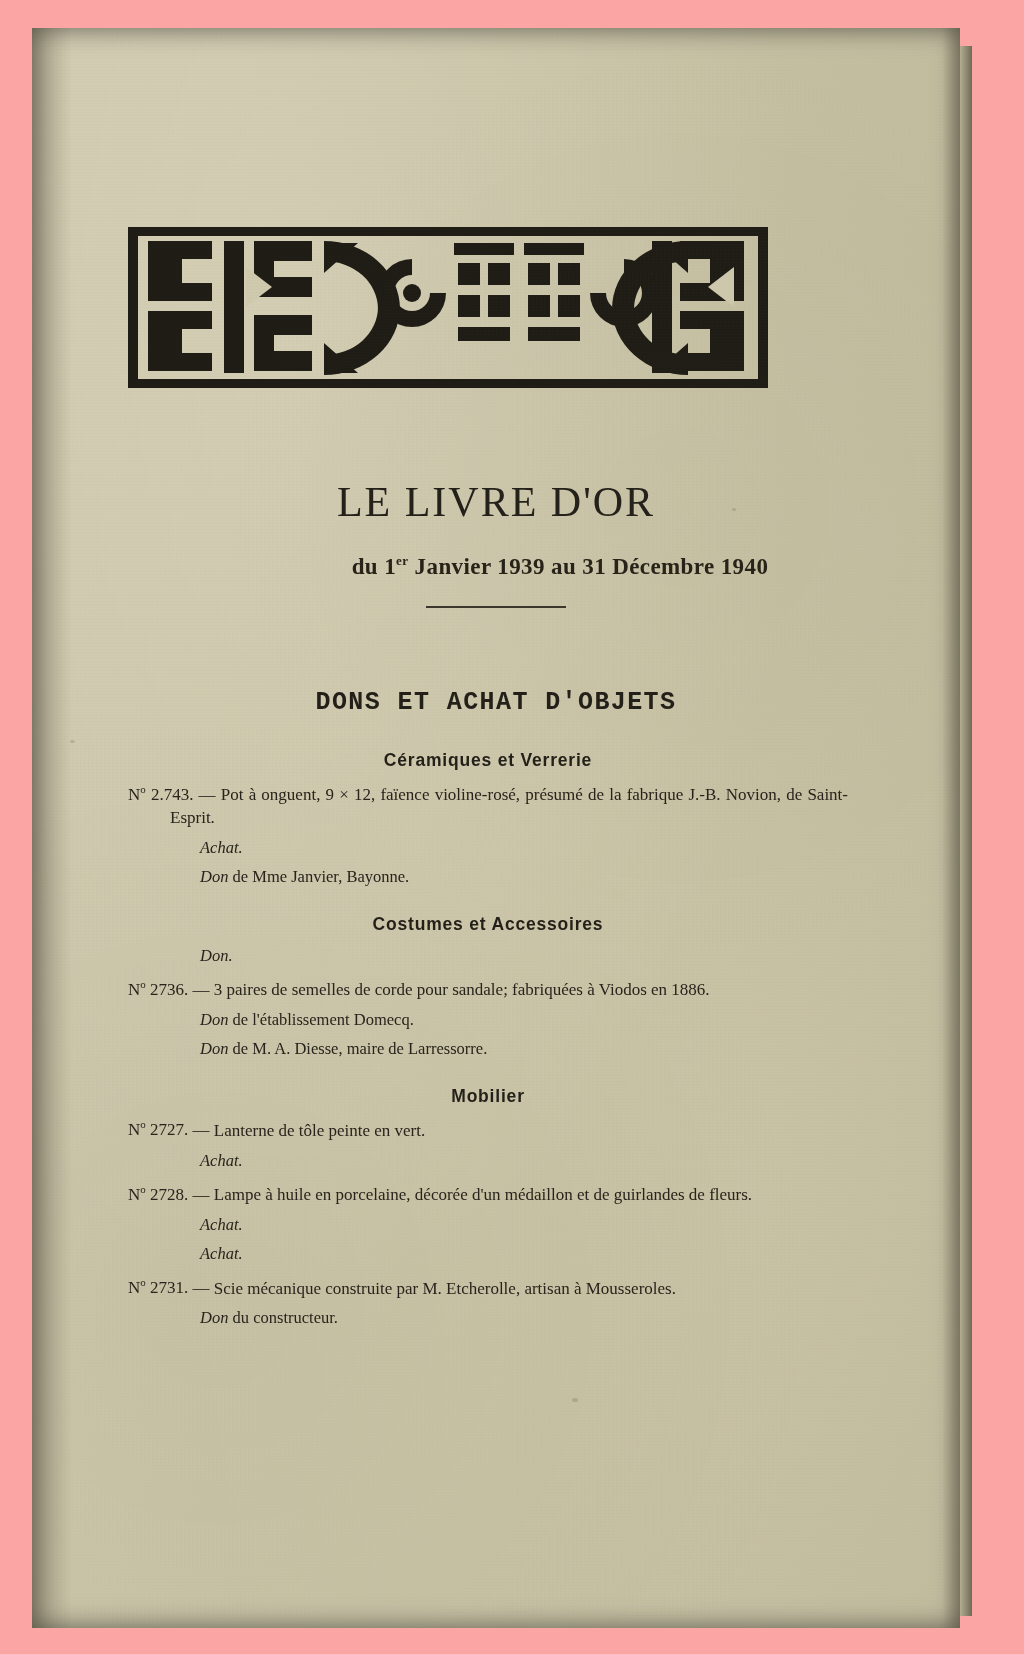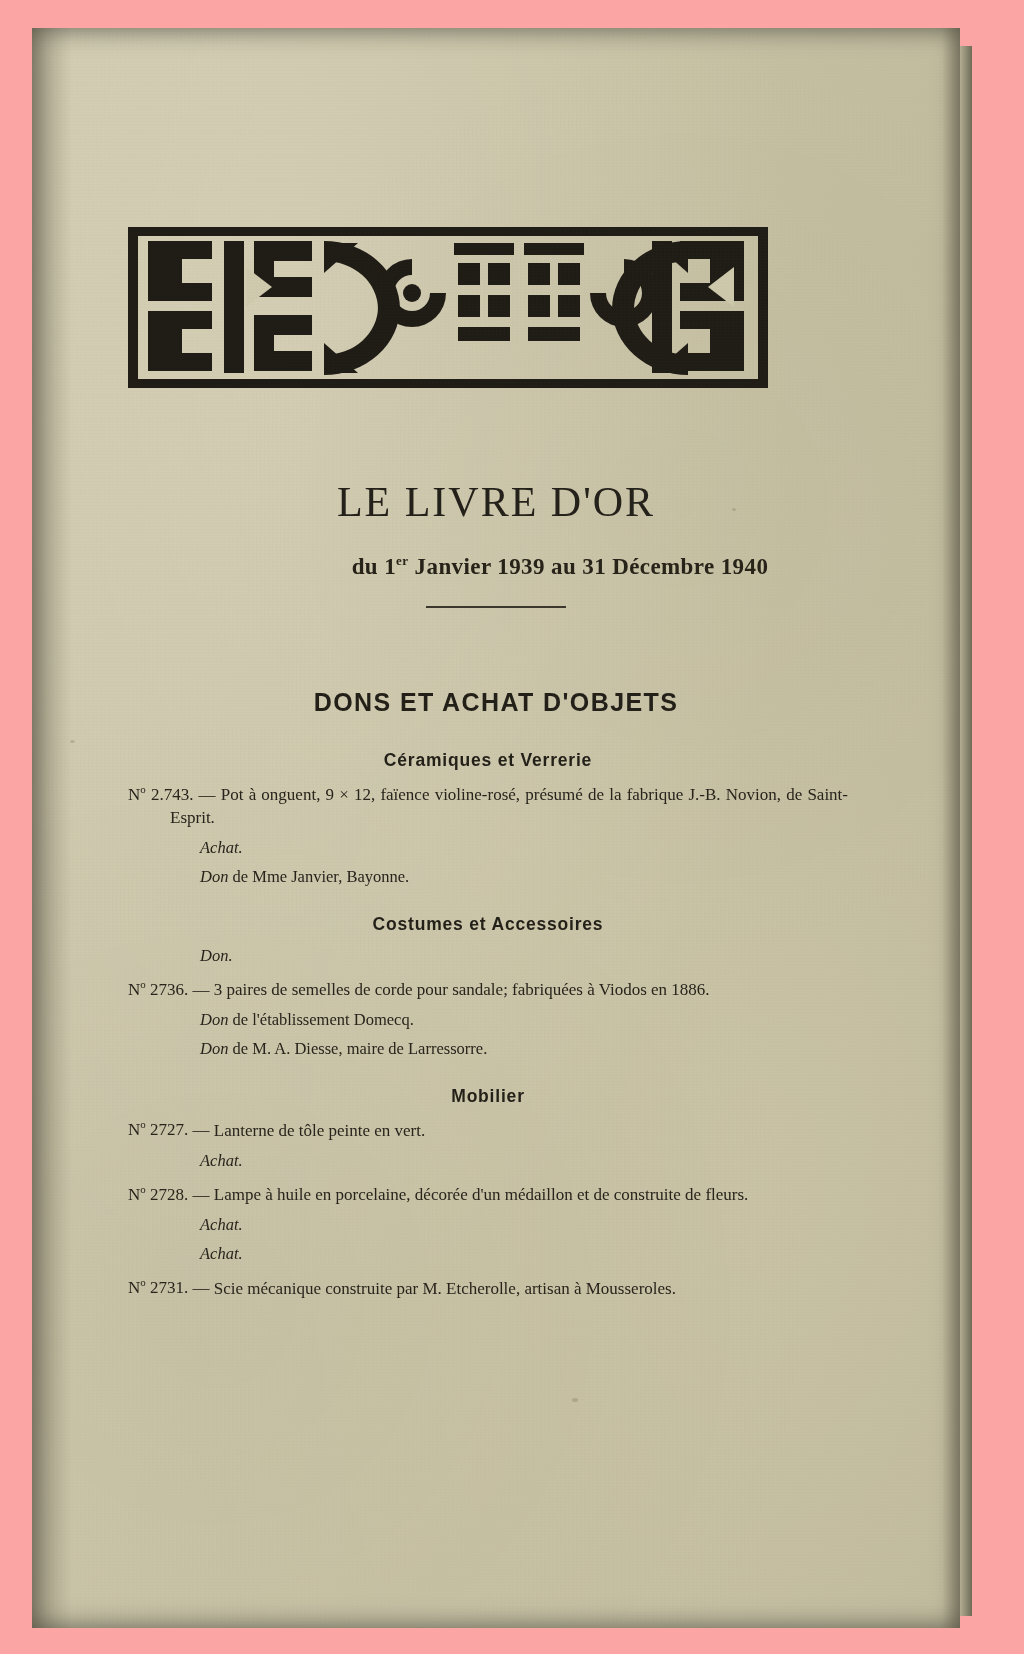--- a/index.html
+++ b/index.html
@@ -116,21 +116,21 @@
     height: 2px;
     background: #3a362c;
   }
 
   .section-title {
     position: absolute;
     top: 660px;
     left: 0;
     width: 100%;
     text-align: center;
-    font-family: Liberation Sans, sans-serif;
+    font-family: Liberation Mono, monospace;
     font-weight: bold;
     font-size: 25px;
     letter-spacing: 1.4px;
     color: #221f18;
   }
 
   
   .body {
     position: absolute;
     top: 722px;
@@ -277,30 +277,31 @@
         <div class="sub-head">Mobilier</div>
 
         <p class="entry">
           <span class="num"><span>N</span><sup>o</sup><span> 2727. —</span></span>
           <span>Lanterne de tôle peinte en vert.</span>
         </p>
         <p class="note"><i>Achat.</i><span></span></p>
 
         <p class="entry">
           <span class="num"><span>N</span><sup>o</sup><span> 2728. —</span></span>
-          <span>Lampe à huile en porcelaine, décorée d'un médaillon et de construite de fleurs.</span>
+          <span>Lampe à huile en porcelaine, décorée d'un médaillon et de guirlandes de fleurs.</span>
         </p>
         <p class="note"><i>Achat.</i><span></span></p>
 
         <p class="note"><i>Achat.</i><span></span></p>
 
         <p class="entry">
           <span class="num"><span>N</span><sup>o</sup><span> 2731. —</span></span>
           <span>Scie mécanique construite par M. Etcherolle, artisan à Mousseroles.</span>
         </p>
+        <p class="note"><i>Don</i><span> du constructeur.</span></p>
 
       </div>
     </div>
 
     <div id="grain"></div>
     <span class="speck" style="left:38px; top:712px; width:5px; height:3px;"></span>
     <span class="speck" style="left:700px; top:480px; width:4px; height:3px;"></span>
     <span class="speck" style="left:540px; top:1370px; width:6px; height:4px;"></span>
   </div>
 </div>

